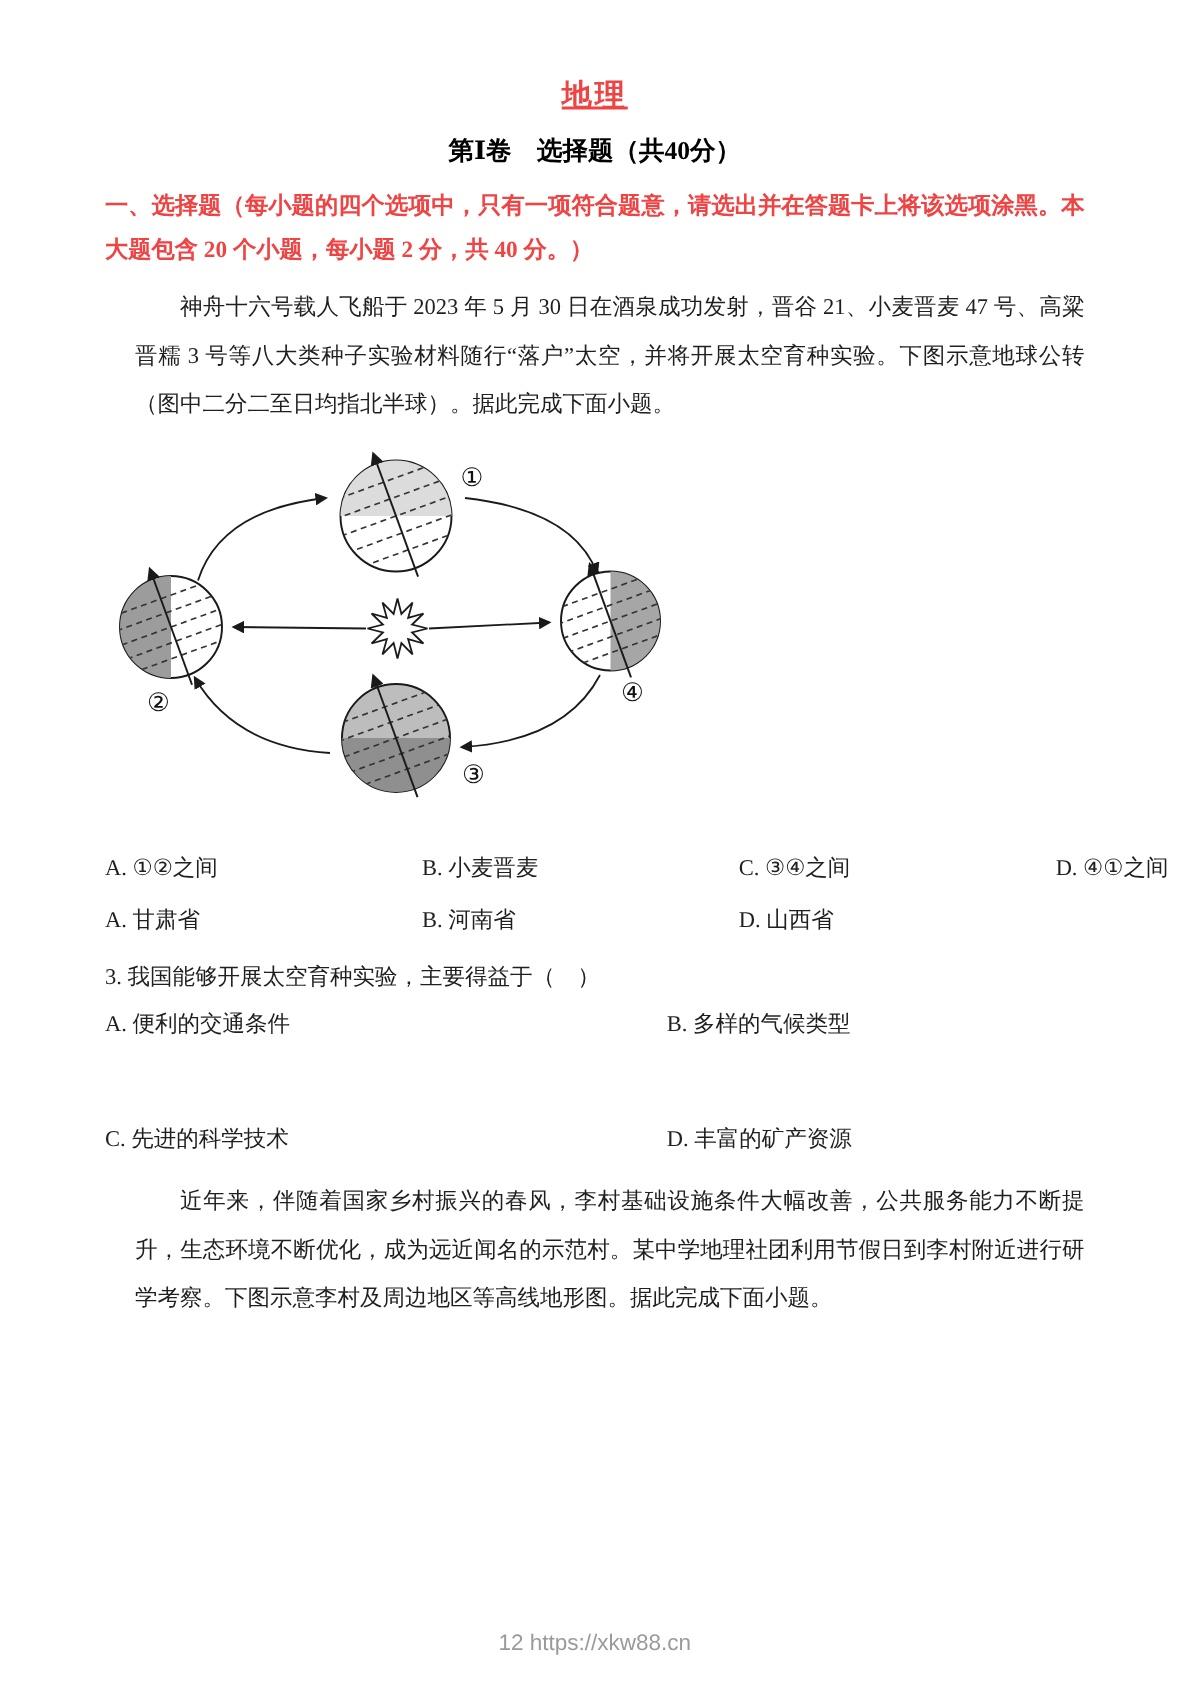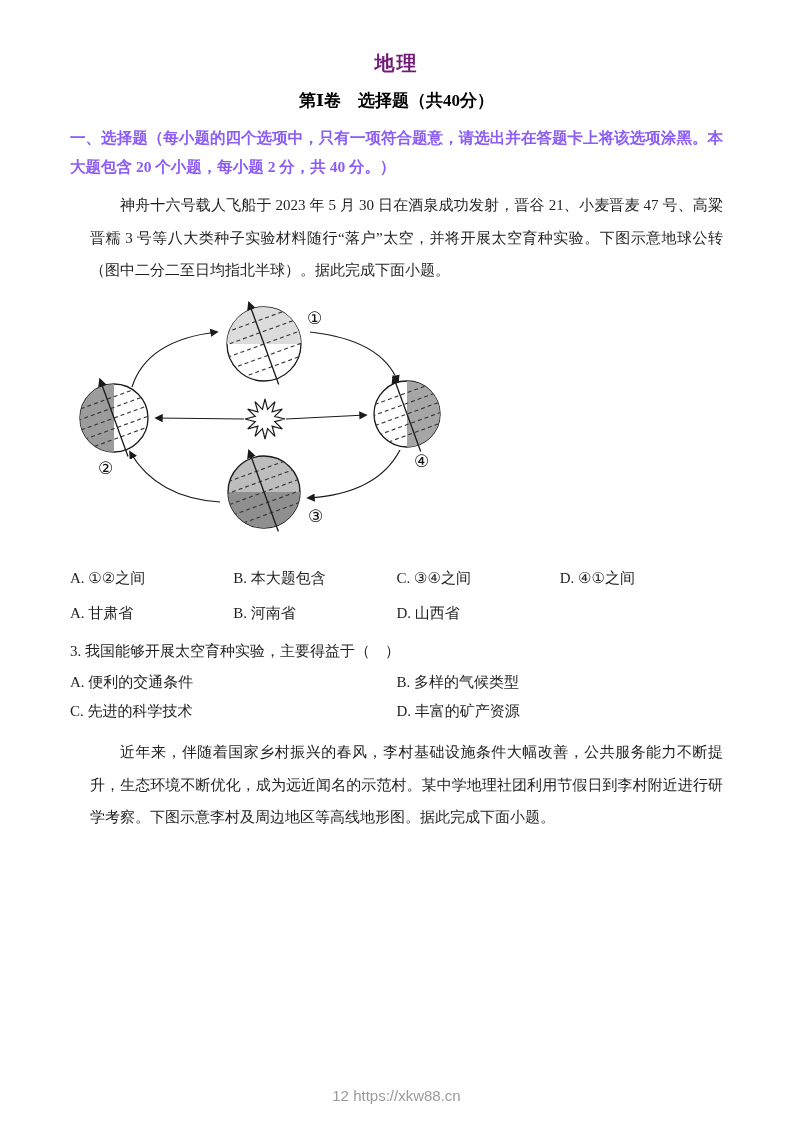--- a/index.html
+++ b/index.html
@@ -7,38 +7,38 @@
   body {
     width: 793px; height: 1122px;
     position: relative;
     font-family: "Liberation Serif", "DejaVu Serif", serif;
     color: #1f1f1f;
     overflow: hidden;
   }
   .page { padding: 50px 70px 0 70px; }
   .doc-title {
     text-align: center; font-size: 20px; font-weight: bold;
-    letter-spacing: 2px; color: #701a75; margin-bottom: 12px;
+    letter-spacing: 2px; color: #ef4444; margin-bottom: 12px; text-decoration: underline;
   }
   .section-title {
     text-align: center; font-size: 17px; font-weight: bold;
     color: #000; margin-bottom: 12px;
   }
   .instructions {
-    font-size: 15.5px; font-weight: bold; color: #8b5cf6;
+    font-size: 15.5px; font-weight: bold; color: #ef4444;
     line-height: 1.85; text-align: justify; margin-bottom: 8px;
   }
   .passage {
     font-size: 15px; line-height: 2.15; text-align: justify;
     text-indent: 2em; margin-bottom: 4px; margin-left: 20px;
   }
   .diagram-wrap { margin: 6px 0 10px -8px; }
   .stem { font-size: 15px; line-height: 1.95; margin-top: 8px; }
   .opts4, .opts2 {
-    display: grid; font-size: 15px; line-height: 1.95; margin-top: 2px;
+    display: grid; font-size: 15px; line-height: 1.95; margin-top: 2px; gap: 48px;
   }
   .opts4 { grid-template-columns: 25% 25% 25% 25%; }
   .opts2 { grid-template-columns: 50% 50%; }
   .q-block { margin-bottom: 6px; }
   .footer {
     position: absolute; bottom: 18px; left: 0; right: 0;
     text-align: center; font-size: 15px; color: #9a9a9a;
     font-family: "Liberation Sans", "DejaVu Sans", sans-serif;
   }
   .footer a { color: #9a9a9a; text-decoration: none; }
@@ -166,21 +166,21 @@
       <text x="245" y="32">①</text>
       <text x="36" y="182">②</text>
       <text x="246" y="230">③</text>
       <text x="352" y="175">④</text>
     </svg>
   </div>
 
   <div class="q-block">
     <div class="opts4">
       <span>A. ①②之间</span>
-      <span>B. 本大题包含</span>
+      <span>B. 小麦晋麦</span>
       <span>C. ③④之间</span>
       <span>D. ④①之间</span>
     </div>
   </div>
 
   <div class="q-block">
     <div class="opts4">
       <span>A. 甘肃省</span>
       <span>B. 河南省</span>
       <span>D. 山西省</span>

